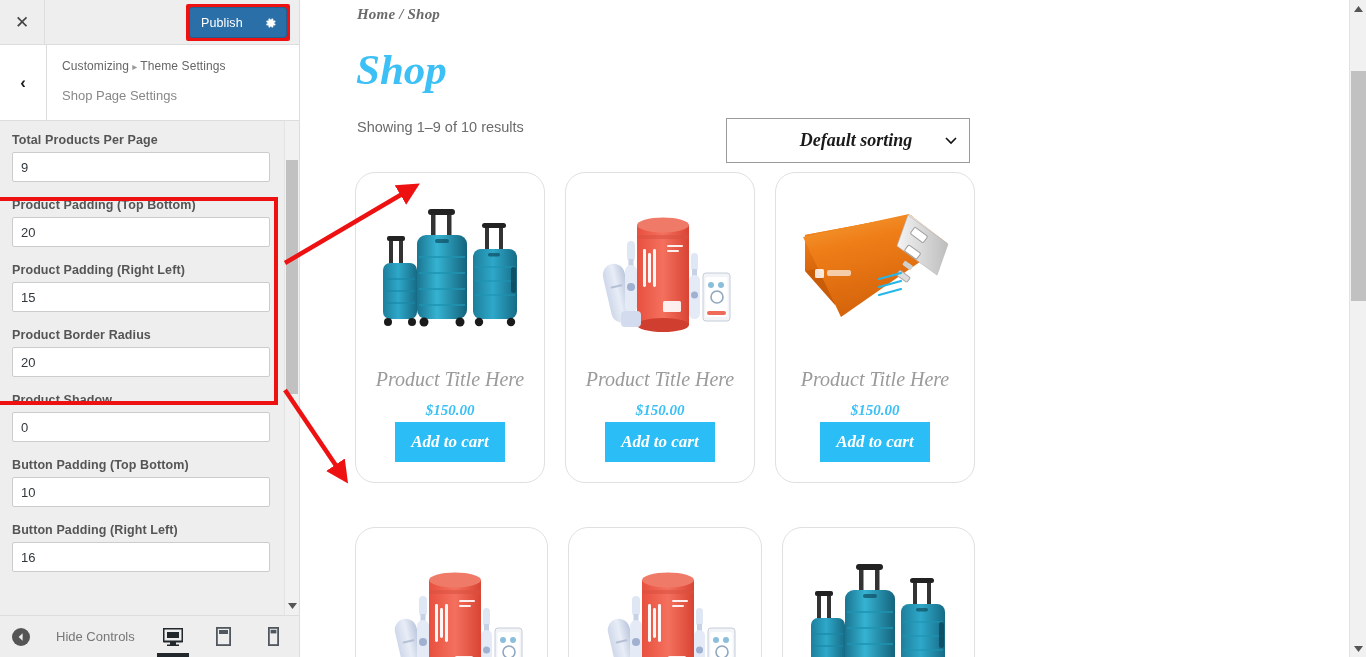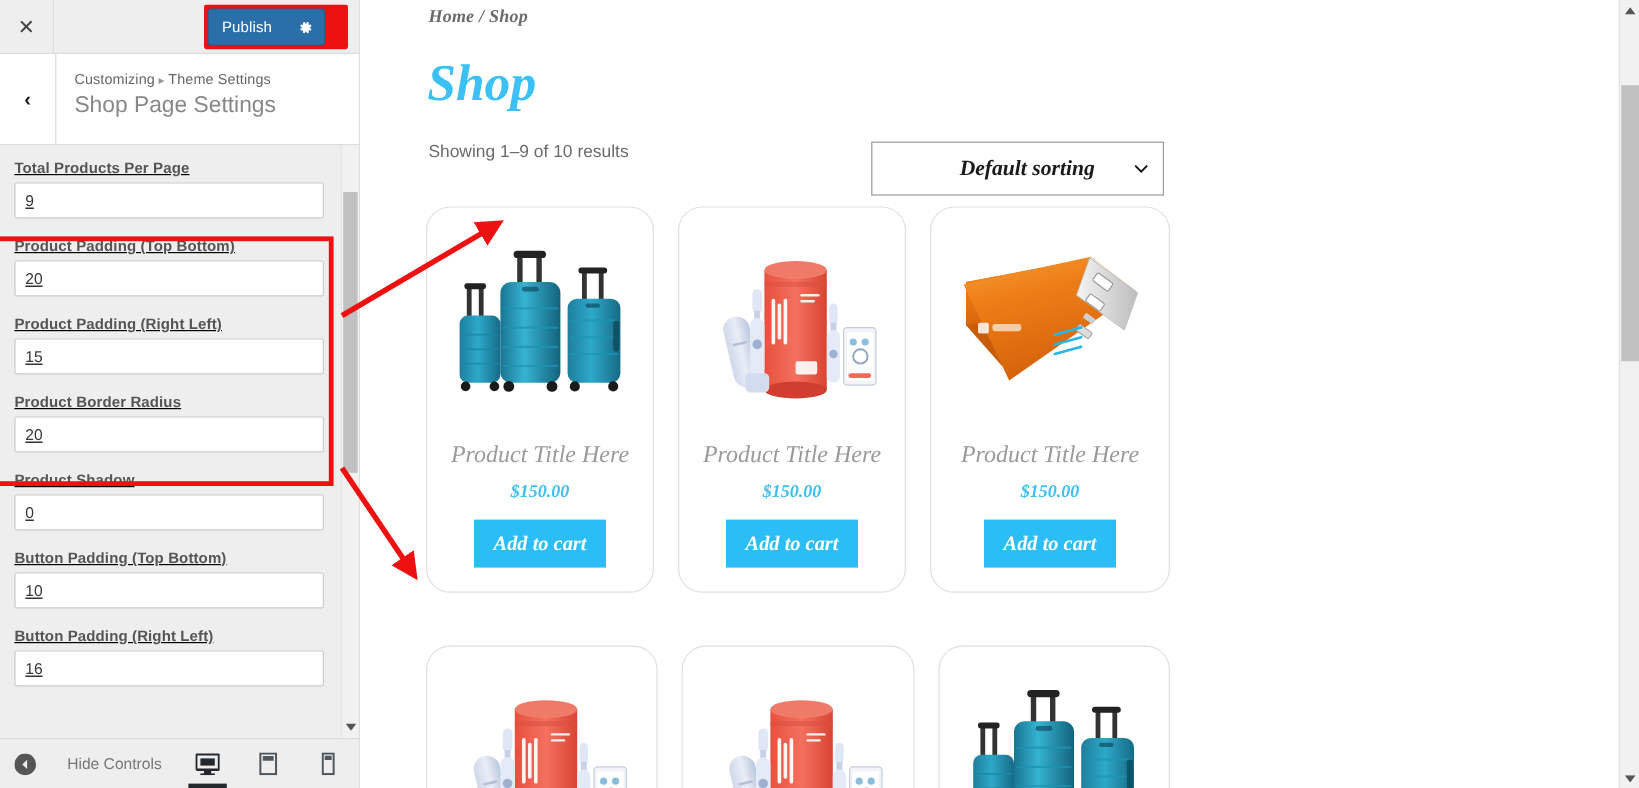--- a/index.html
+++ b/index.html
@@ -32,21 +32,21 @@
     position: absolute; left: 0; top: 0;
     width: 45px; height: 44px;
     background: #eeeeee;
     border-right: 1px solid #dddddd;
     display: flex; align-items: center; justify-content: center;
     color: #444; font-size: 17px; line-height: 1;
     cursor: pointer;
   }
   #publish-wrap {
     position: absolute; right: 9px; top: 4px;
-    width: 120px; height: 37px;
+    width: 104px; height: 37px;
     border: 3px solid #ee1111;
     border-radius: 2px;
     background: #ee1111;
   }
   #publish-btn {
     position: absolute; left: 0; top: 0;
     width: 98px; height: 31px;
     background: #2a6fa8;
     border: 1px solid #235e8e;
     border-radius: 3px;
@@ -76,33 +76,33 @@
     color: #1a1a1a; font-size: 17px; font-weight: 700;
     cursor: pointer;
   }
   #panel-titles { position: absolute; left: 62px; top: 14px; }
   #breadcrumb {
     font-size: 12px; color: #666; letter-spacing: .1px;
     white-space: nowrap;
   }
   #breadcrumb .sep { color: #999; padding: 0 3px; font-size: 10px; }
   #panel-title {
-    font-size: 19px; color: #888; font-weight: 400;
-    margin-top: 4px; white-space: nowrap;
+    font-size: 13px; color: #888; font-weight: 400;
+    margin-top: 15px; white-space: nowrap;
   }
 
   
   #controls {
     position: absolute; left: 0; top: 121px;
     width: 299px; height: 494px;
     background: #eeeeee;
     overflow: hidden;
   }
   #controls-inner { position: absolute; left: 0; top: 0; width: 282px; }
-  .control { padding: 0 12px; margin-bottom: 16px; text-decoration: underline; }
+  .control { padding: 0 12px; margin-bottom: 16px; }
   .control:first-child { margin-top: 12px; }
   .control-label {
     font-size: 12.5px; color: #555; font-weight: 600;
     display: block; margin-bottom: 5px; letter-spacing: .1px;
   }
   .control-input {
     display: block; width: 258px; height: 30px;
     border: 1px solid #cccccc; border-radius: 2px;
     background: #fff; color: #32373c;
     font-family: "Liberation Sans", sans-serif; font-size: 13px;
@@ -221,21 +221,21 @@
     font-style: italic; font-size: 20px;
     color: #9a9a9a; text-align: center;
     line-height: 1.15; margin-top: 10px;
   }
   .pprice {
     font-family: "Liberation Serif", serif;
     font-style: italic; font-size: 15px; font-weight: 700;
     color: #3cc0f5; margin-top: 11px;
   }
   .pbtn {
-    margin-top: 14px;
+    margin-top: 3px;
     background: #2bbdf5;
     color: #fff; border: none;
     border-radius: 0;
     padding: 10px 16px;
     font-family: "Liberation Serif", serif;
     font-style: italic; font-weight: 700; font-size: 17px;
     cursor: pointer;
     white-space: nowrap;
   }
 

